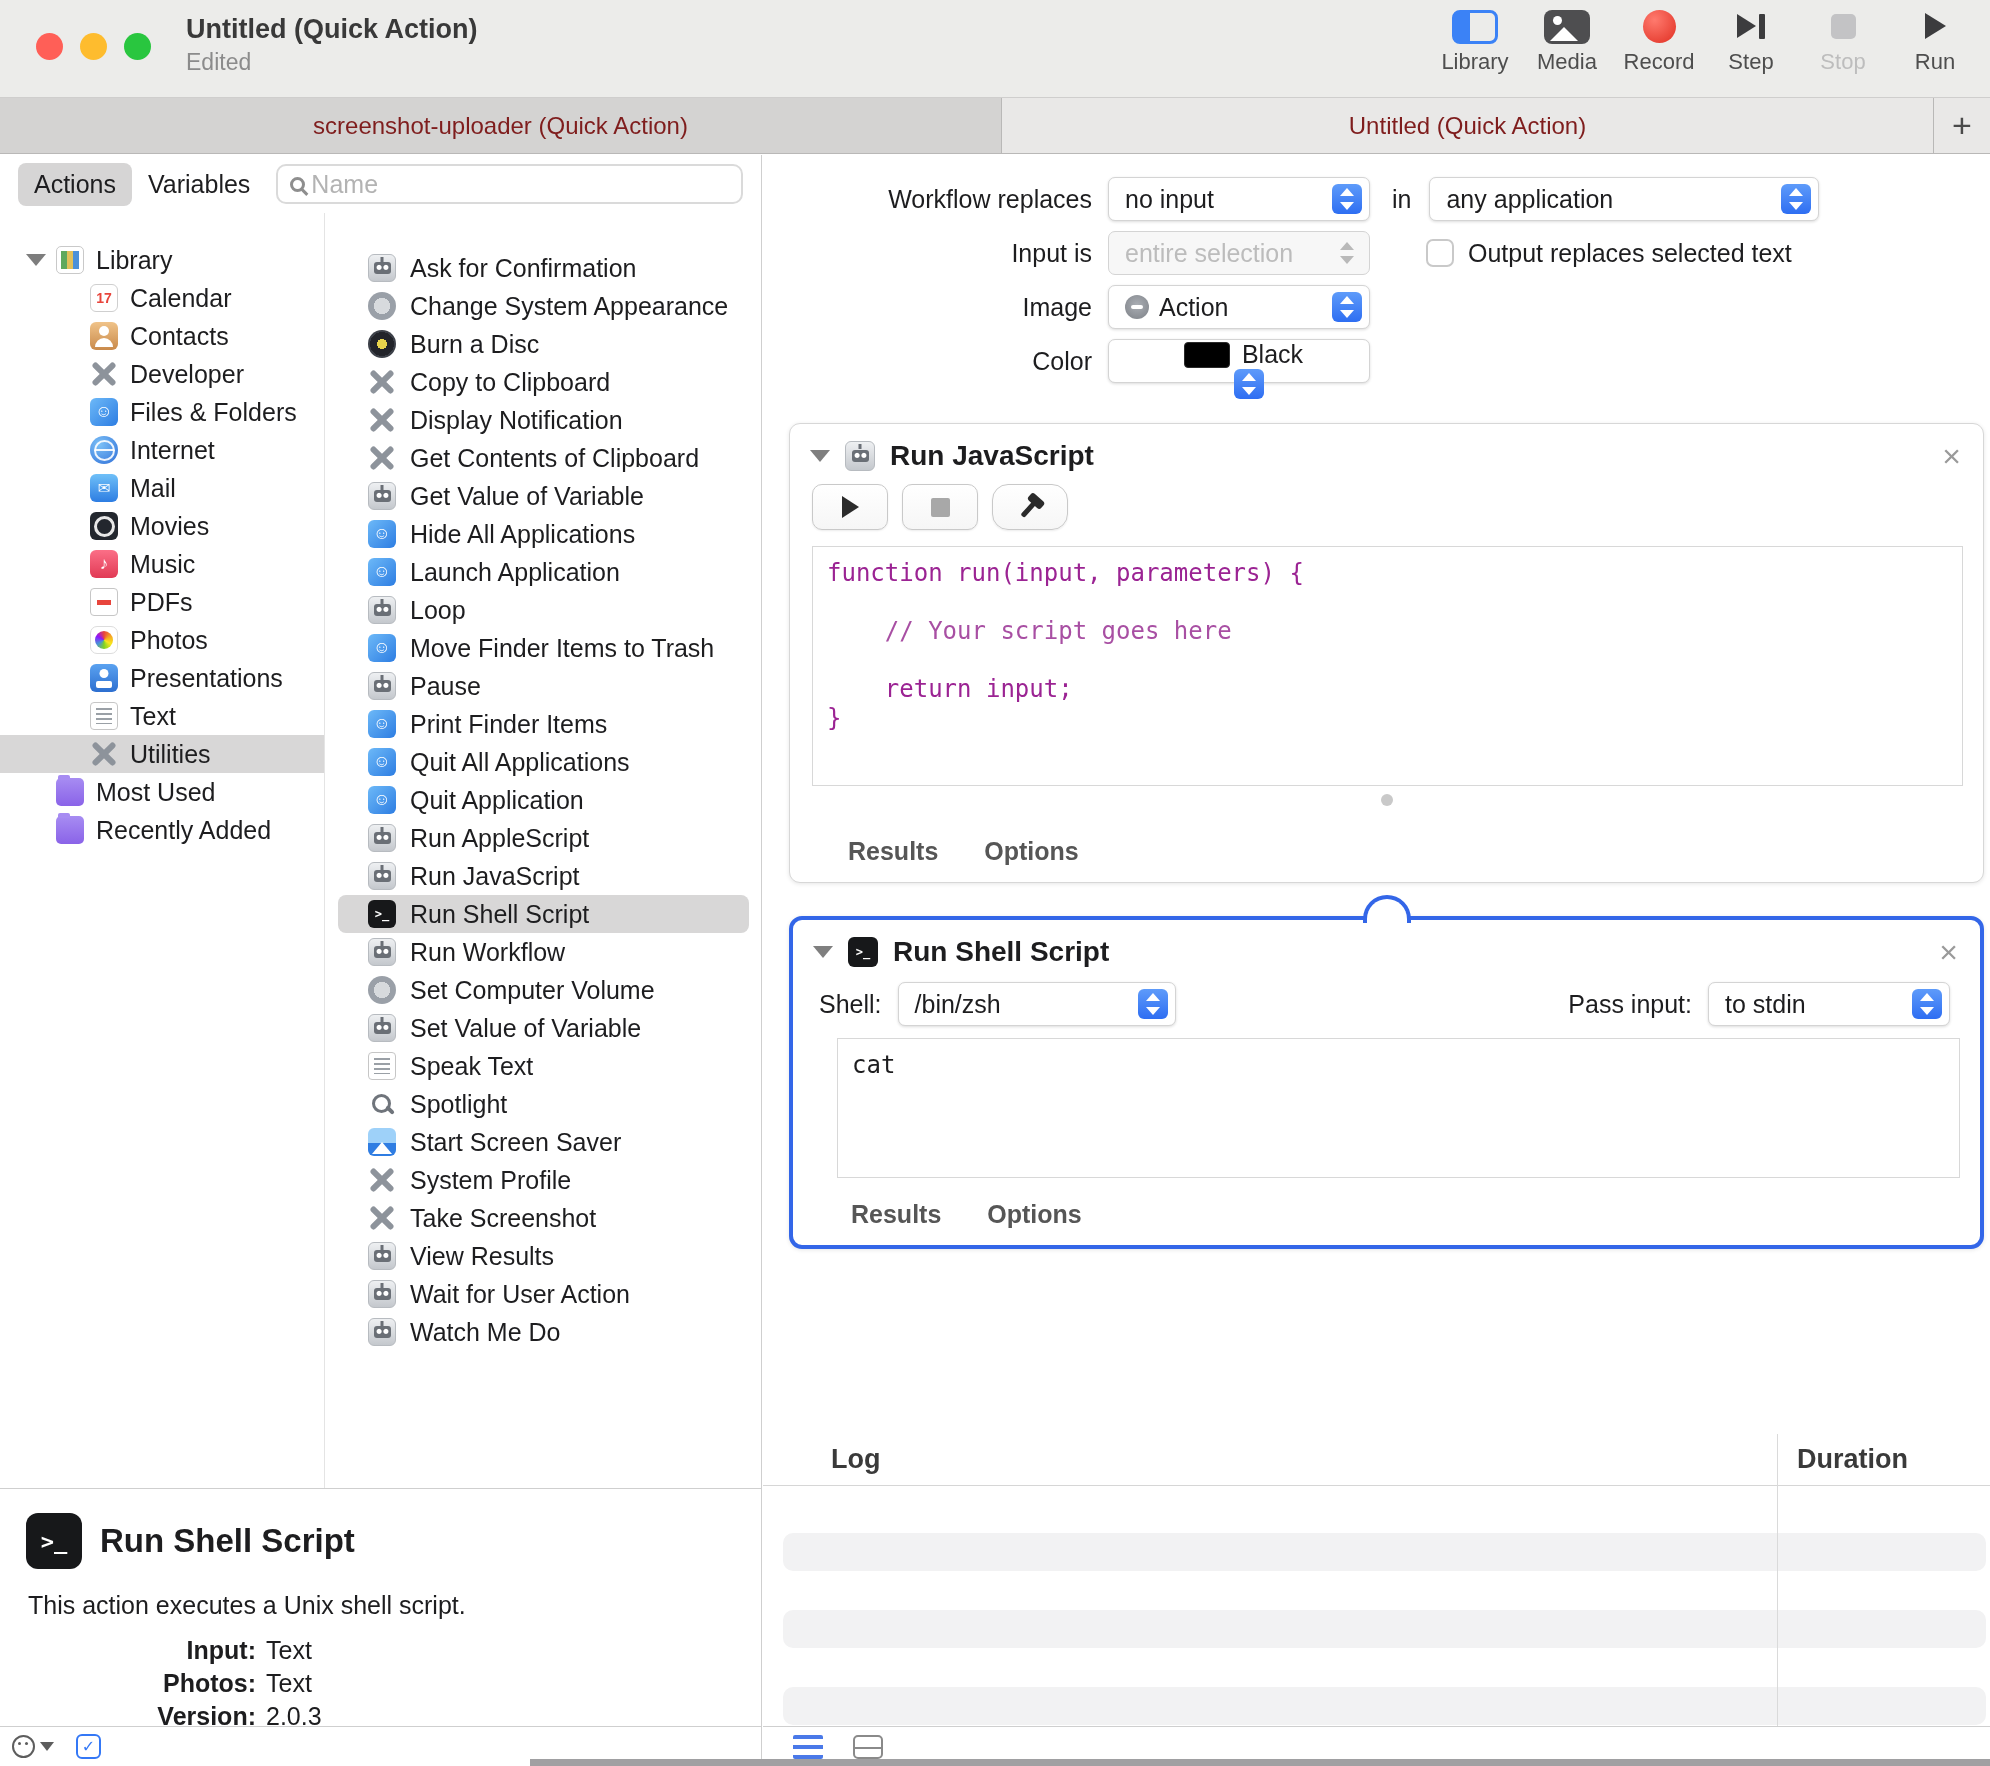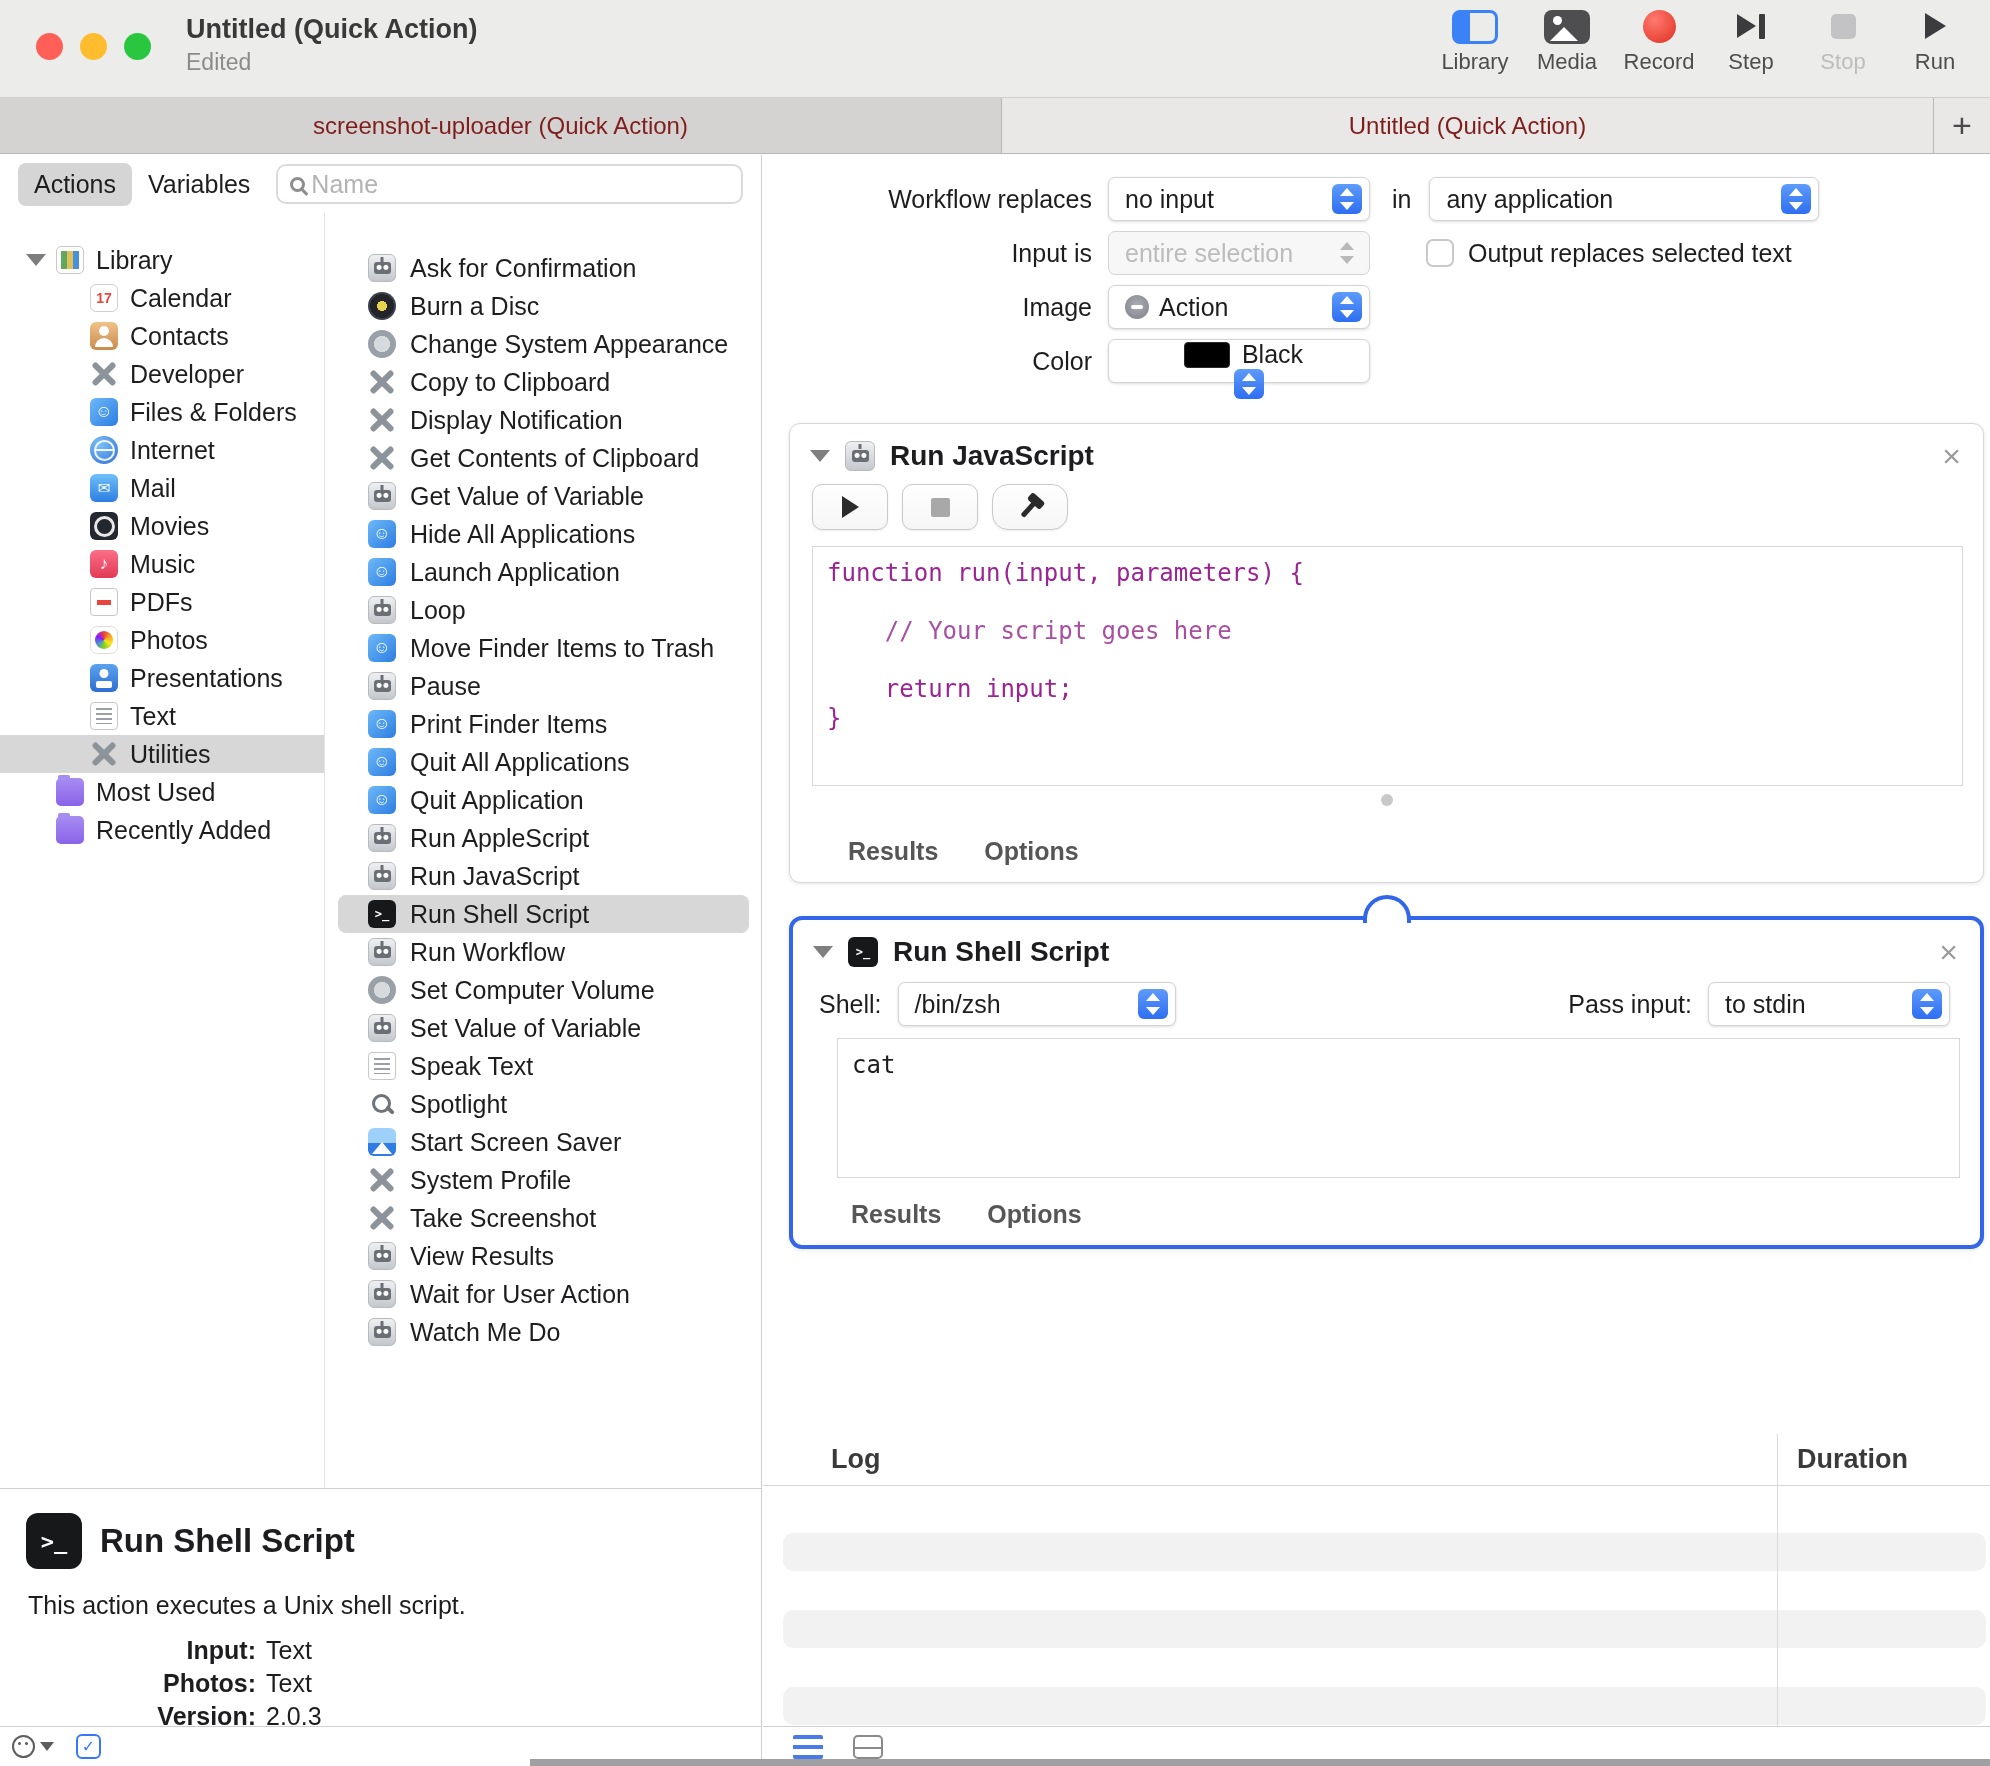--- a/index.html
+++ b/index.html
@@ -358,27 +358,27 @@
   </div>
 </div>
 
   <div class="act-col">
   <div class="act-row">
     <span class="ic robot"></span>
     <span class="lbl">Ask for Confirmation</span>
   </div>
 
   <div class="act-row">
+    <span class="ic gear"></span>
+    <span class="lbl">Change System Appearance</span>
+  </div>
+
+  <div class="act-row">
     <span class="ic disc"></span>
     <span class="lbl">Burn a Disc</span>
-  </div>
-
-  <div class="act-row">
-    <span class="ic gear"></span>
-    <span class="lbl">Change System Appearance</span>
   </div>
 
 
   <div class="act-row">
     <span class="ic wrench"></span>
     <span class="lbl">Copy to Clipboard</span>
   </div>
 
   <div class="act-row">
     <span class="ic wrench"></span>

